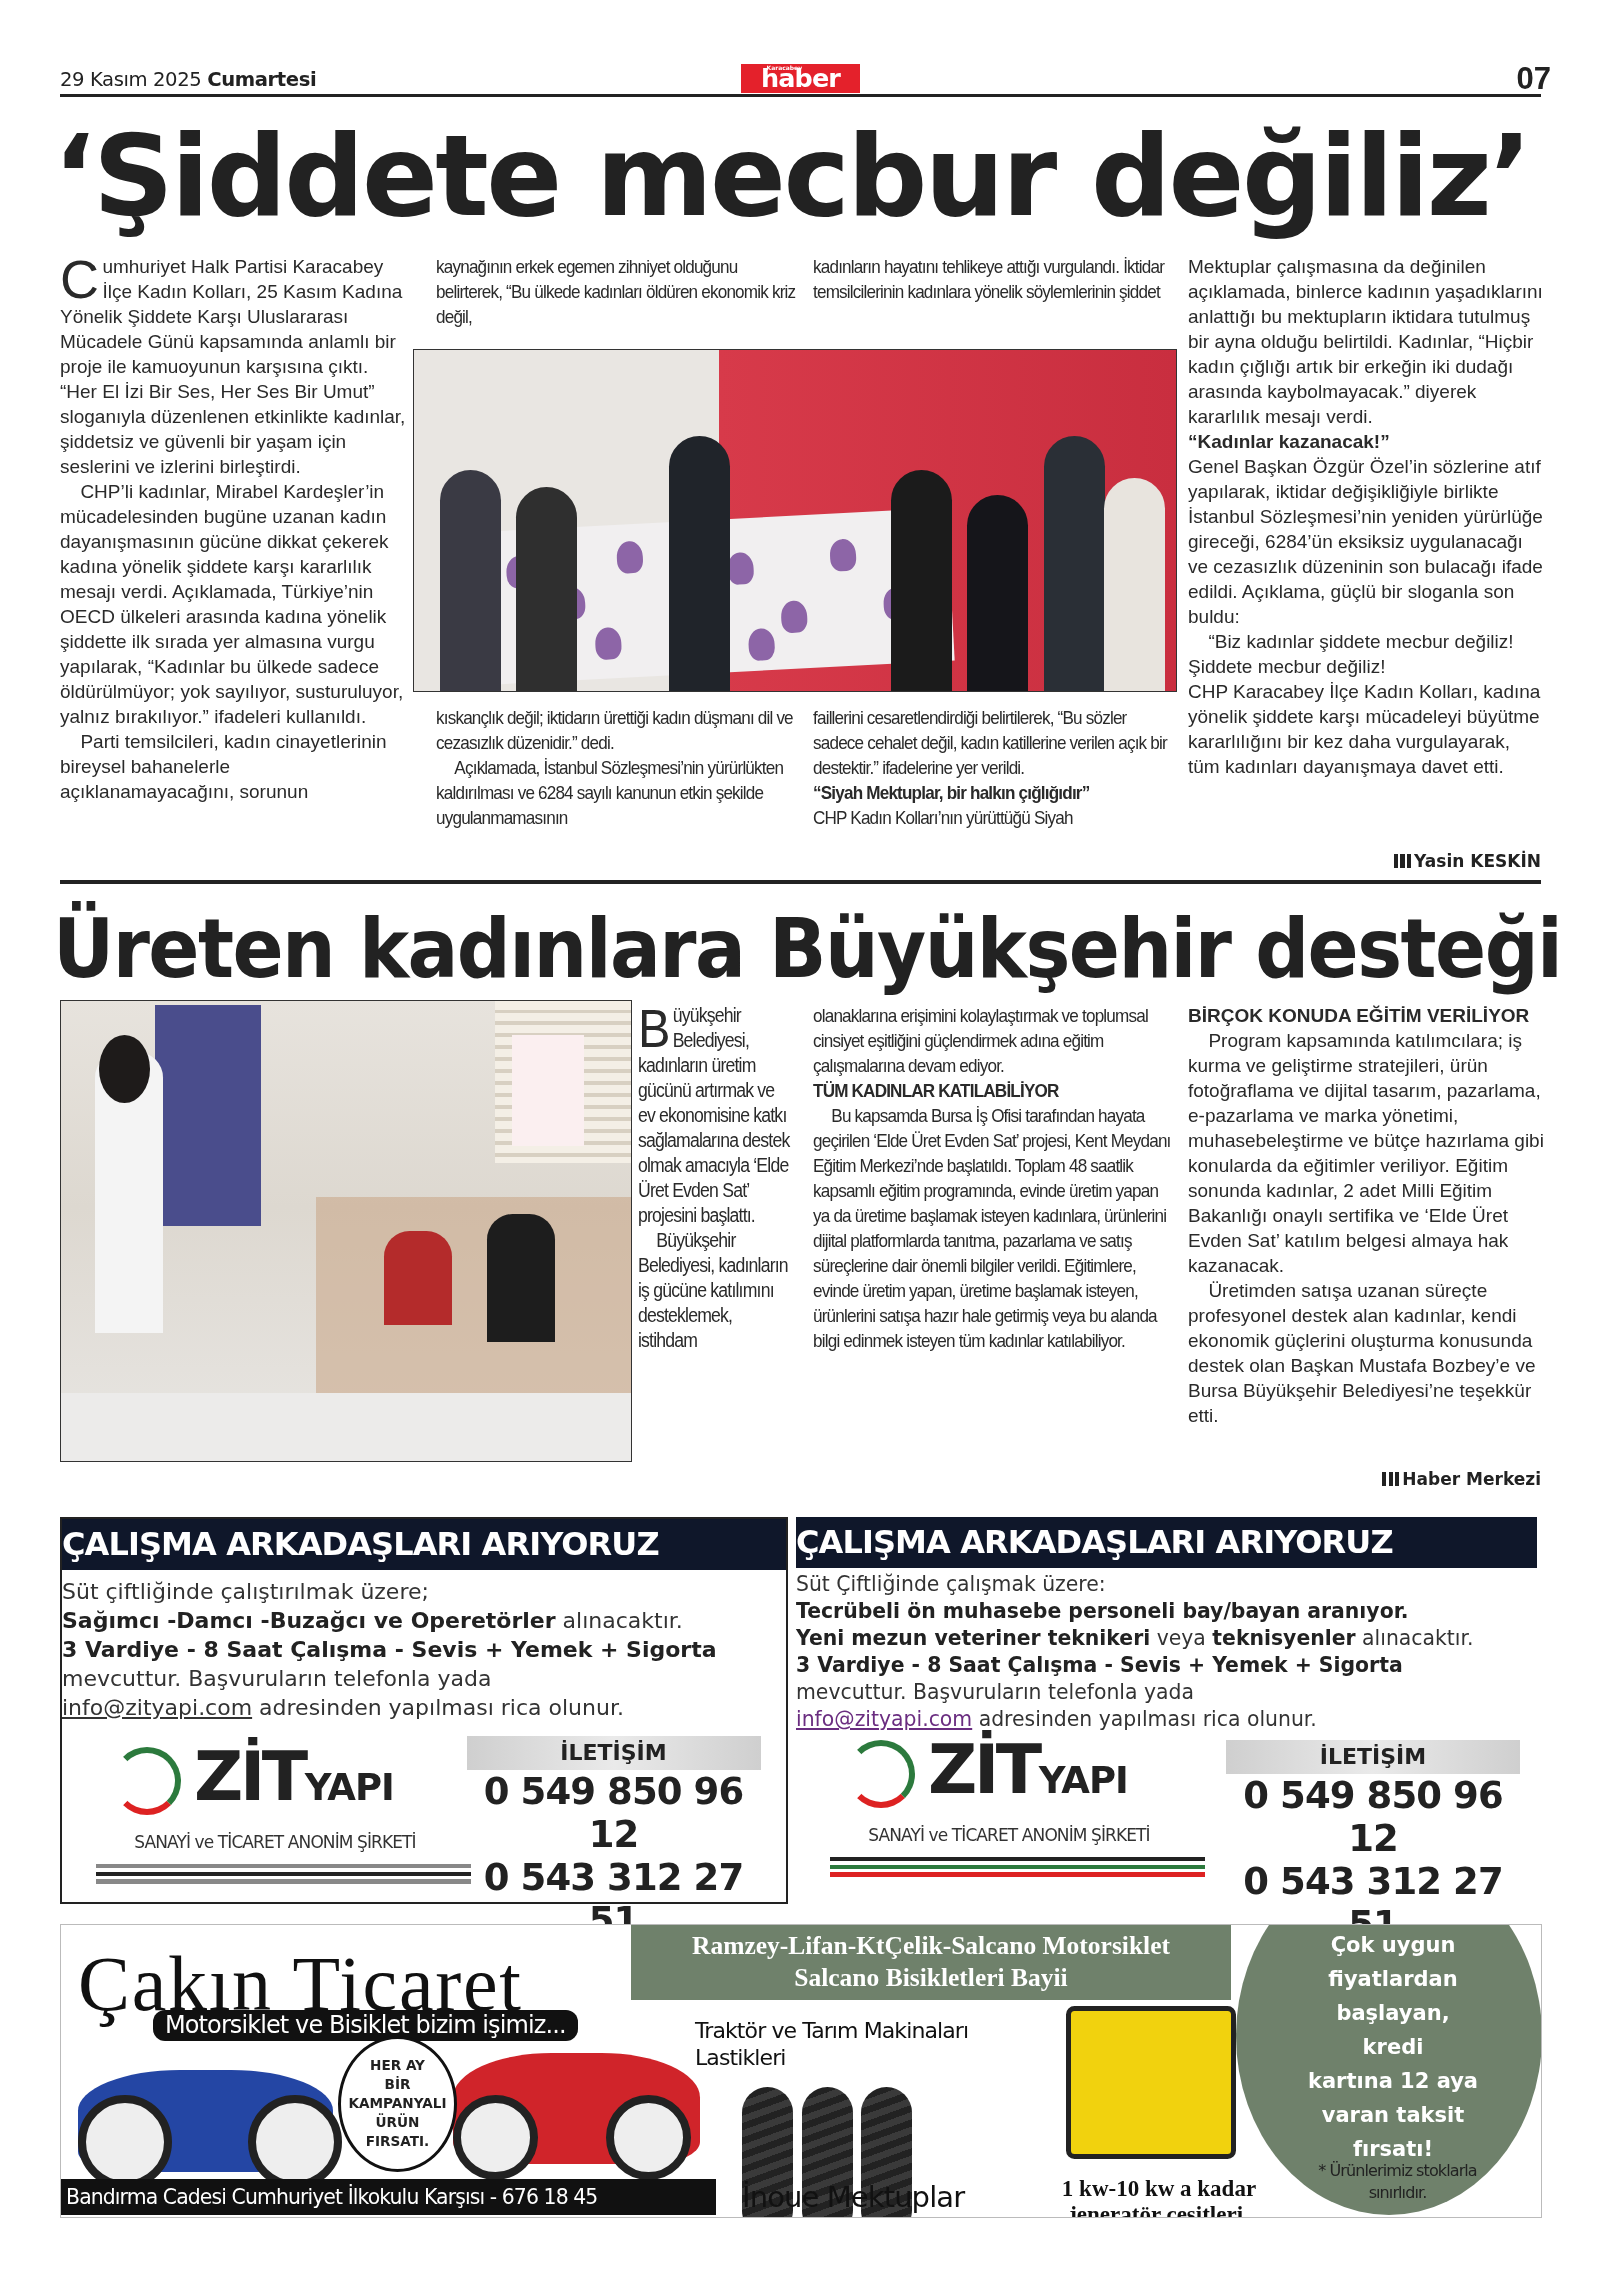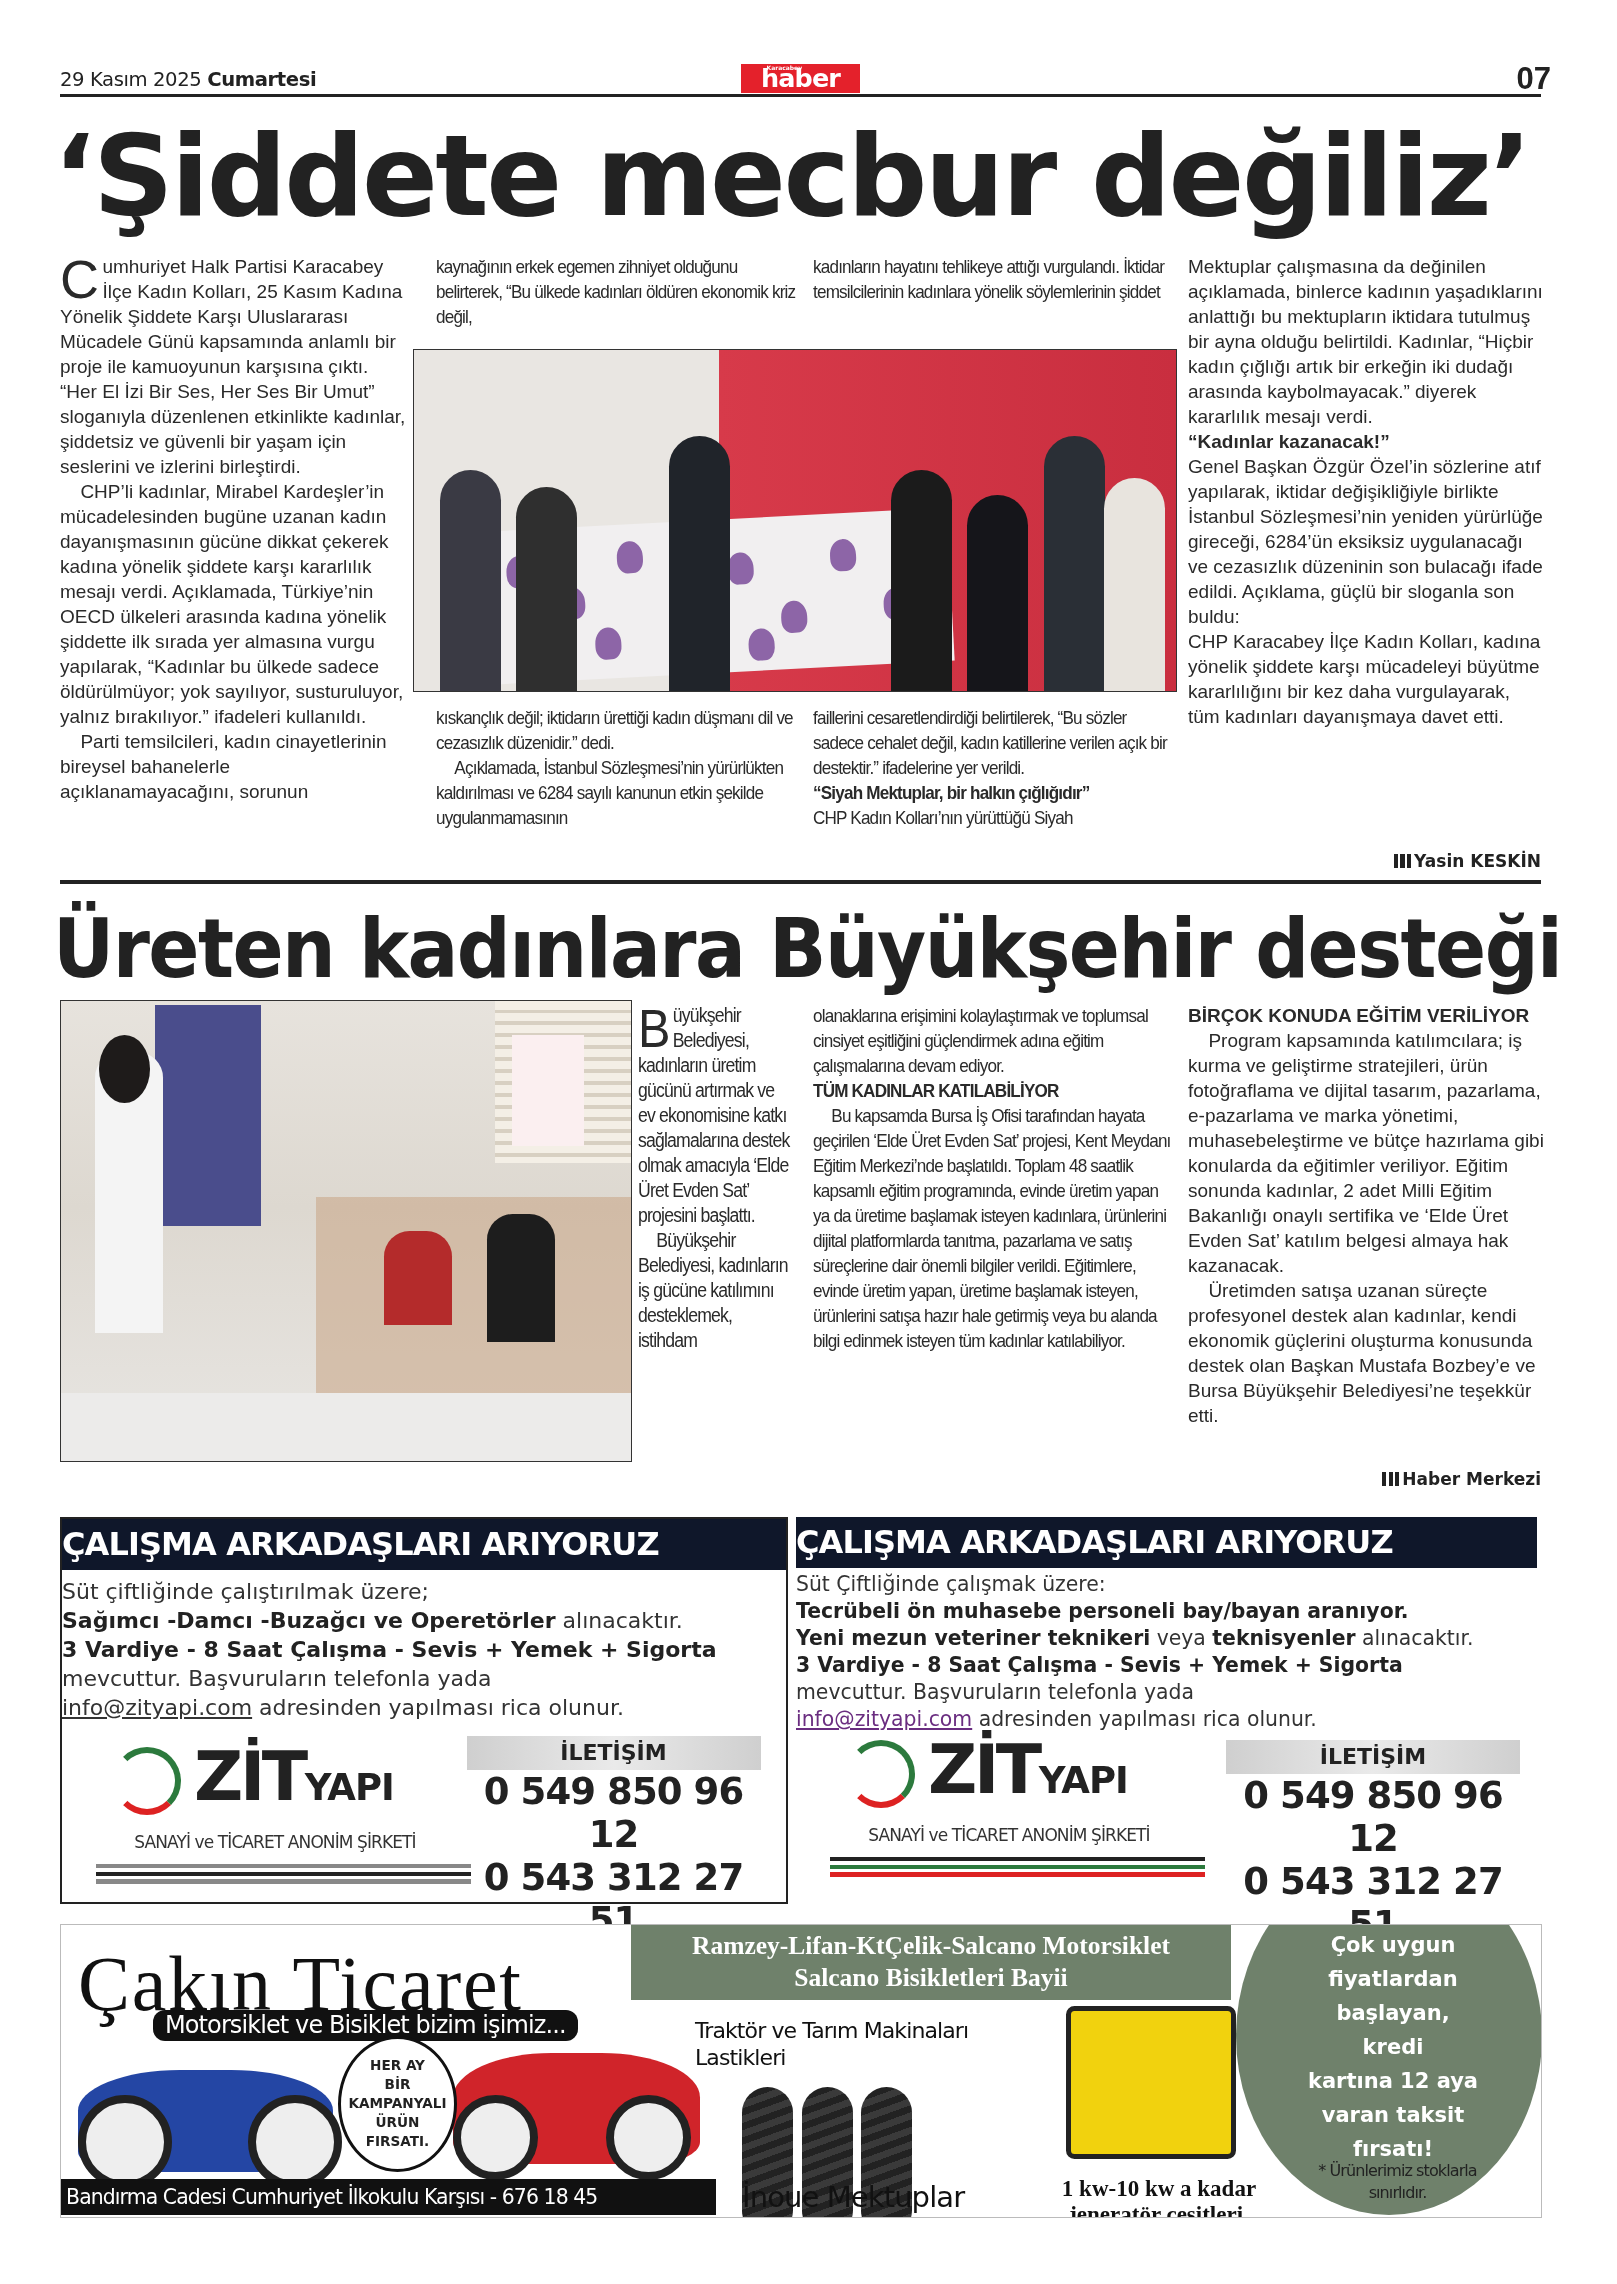--- a/index.html
+++ b/index.html
@@ -122,20 +122,21 @@
 <div class="abs col narrow" style="left:813px;top:705px;width:404px;">
   <p>faillerini cesaretlendirdiği belirtilerek, “Bu sözler sadece cehalet değil, kadın katillerine verilen açık bir destektir.” ifadelerine yer verildi.</p>
   <p class="bold">“Siyah Mektuplar, bir halkın çığlığıdır”</p>
   <p>CHP Kadın Kolları’nın yürüttüğü Siyah</p>
 </div>
 
 <div class="abs col" style="left:1188px;top:254px;width:358px;">
   <p>Mektuplar çalışmasına da değinilen açıklamada, binlerce kadının yaşadıklarını anlattığı bu mektupların iktidara tutulmuş bir ayna olduğu belirtildi. Kadınlar, “Hiçbir kadın çığlığı artık bir erkeğin iki dudağı arasında kaybolmayacak.” diyerek kararlılık mesajı verdi.</p>
   <p class="bold">“Kadınlar kazanacak!”</p>
   <p>Genel Başkan Özgür Özel’in sözlerine atıf yapılarak, iktidar değişikliğiyle birlikte İstanbul Sözleşmesi’nin yeniden yürürlüğe gireceği, 6284’ün eksiksiz uygulanacağı ve cezasızlık düzeninin son bulacağı ifade edildi. Açıklama, güçlü bir sloganla son buldu:</p>
+  <p class="ind">“Biz kadınlar şiddete mecbur değiliz! Şiddete mecbur değiliz!</p>
   <p>CHP Karacabey İlçe Kadın Kolları, kadına yönelik şiddete karşı mücadeleyi büyütme kararlılığını bir kez daha vurgulayarak, tüm kadınları dayanışmaya davet etti.</p>
 </div>
 <div class="abs byline" style="left:1188px;top:851px;width:353px;">
   <span class="bars"></span><span>Yasin KESKİN</span>
 </div>
 <div class="abs sep" style="left:60px;top:880px;width:1481px;"></div>
 
 <div class="abs headline h2">Üreten kadınlara Büyükşehir desteği</div>
 
 <div class="abs photo photo2">

